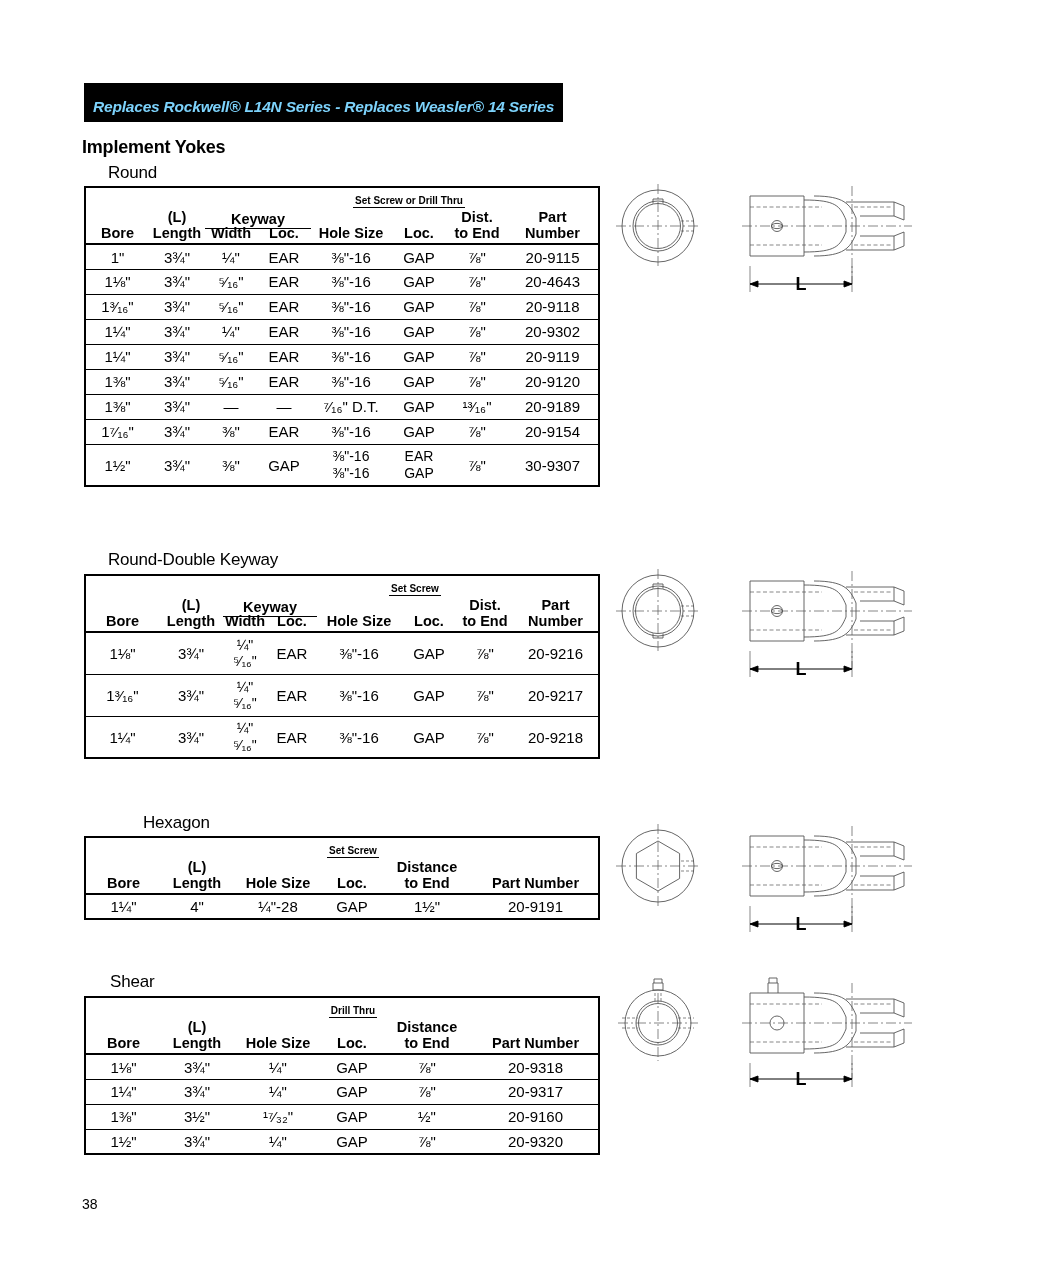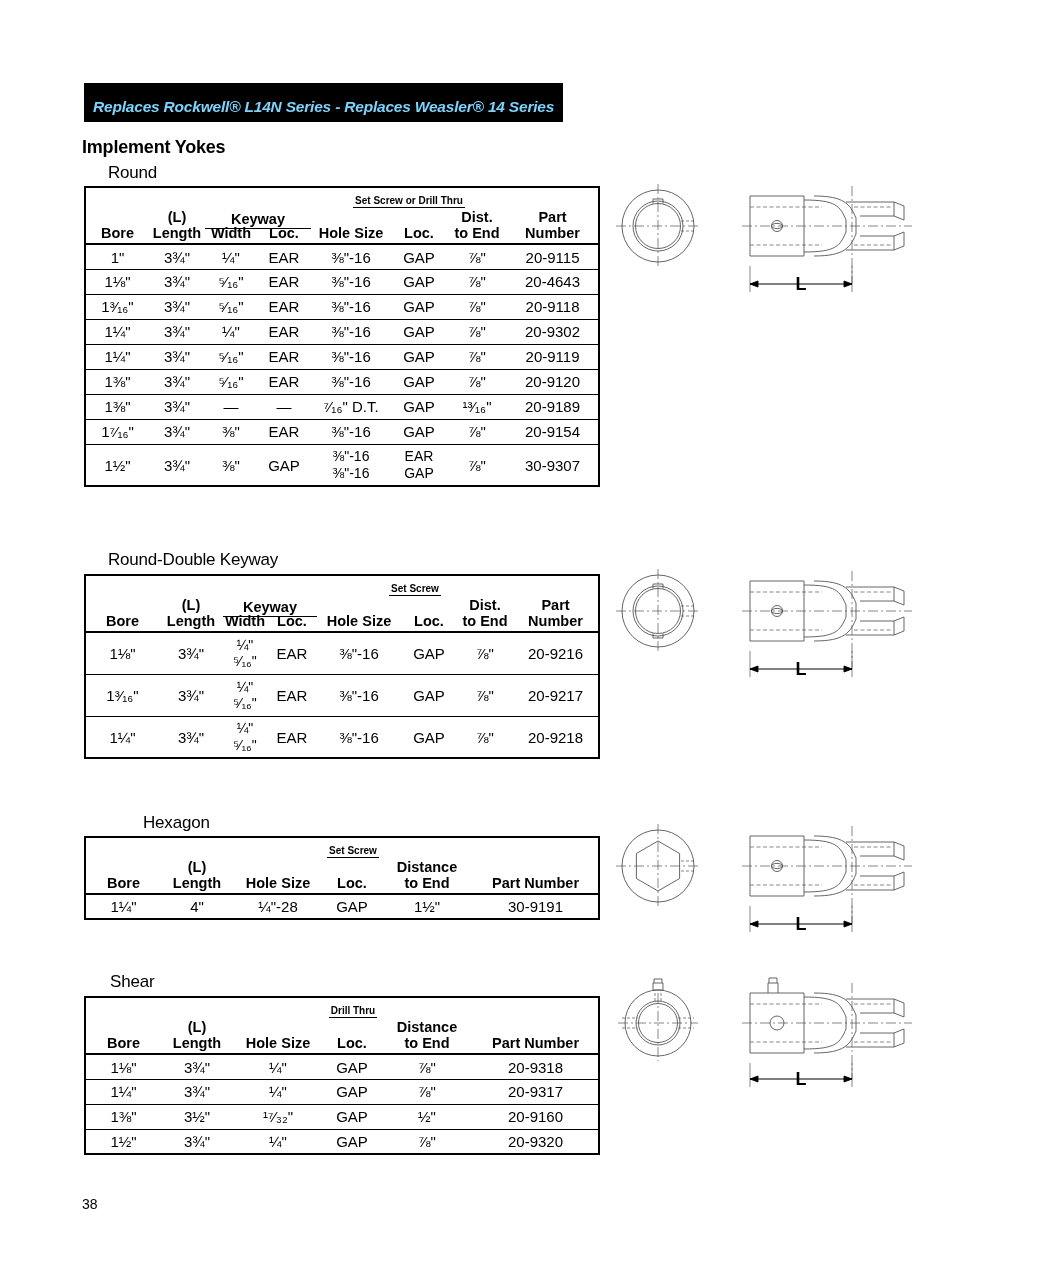--- a/index.html
+++ b/index.html
@@ -403,21 +403,21 @@
       <td class="hcell">Part Number</td>
     </tr>
   </thead>
   <tbody>
       <tr>
         <td class="d">1¼"</td>
         <td class="d">4"</td>
         <td class="d">¼"-28</td>
         <td class="d">GAP</td>
         <td class="d">1½"</td>
-        <td class="d">30-9191</td>
+        <td class="d">20-9191</td>
       </tr>
     </tbody>
 </table>
 
 <div class="dwg" style="left:608px; top:820px;">
   <svg width="330" height="125" viewBox="0 0 330 125">
     <g fill="none" stroke="#555" stroke-width="0.9">
       <circle cx="50" cy="46" r="36"></circle>
       <polygon points="50,21 71.6,33.5 71.6,58.5 50,71 28.4,58.5 28.4,33.5"></polygon>
       <g stroke-dasharray="10 3 2 3" stroke-width="0.7">

